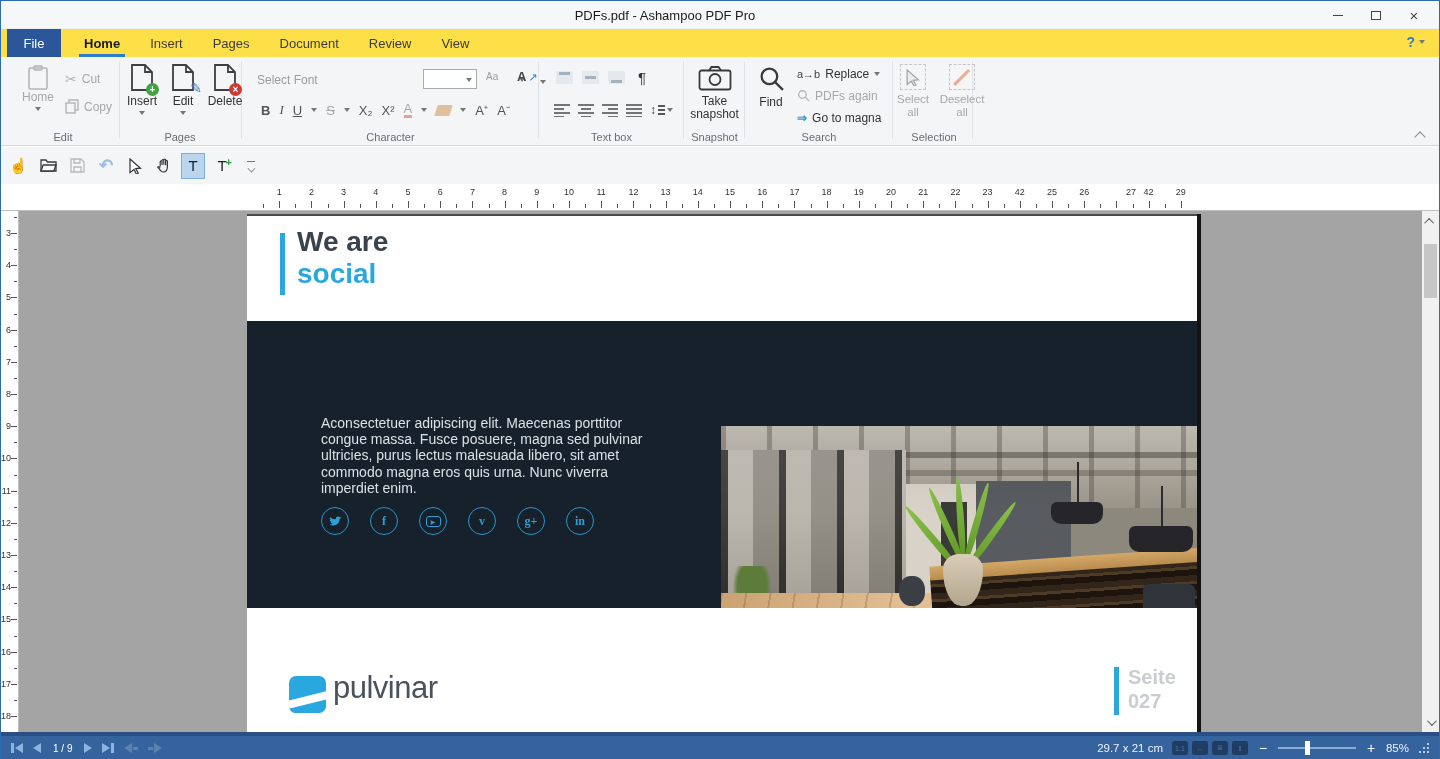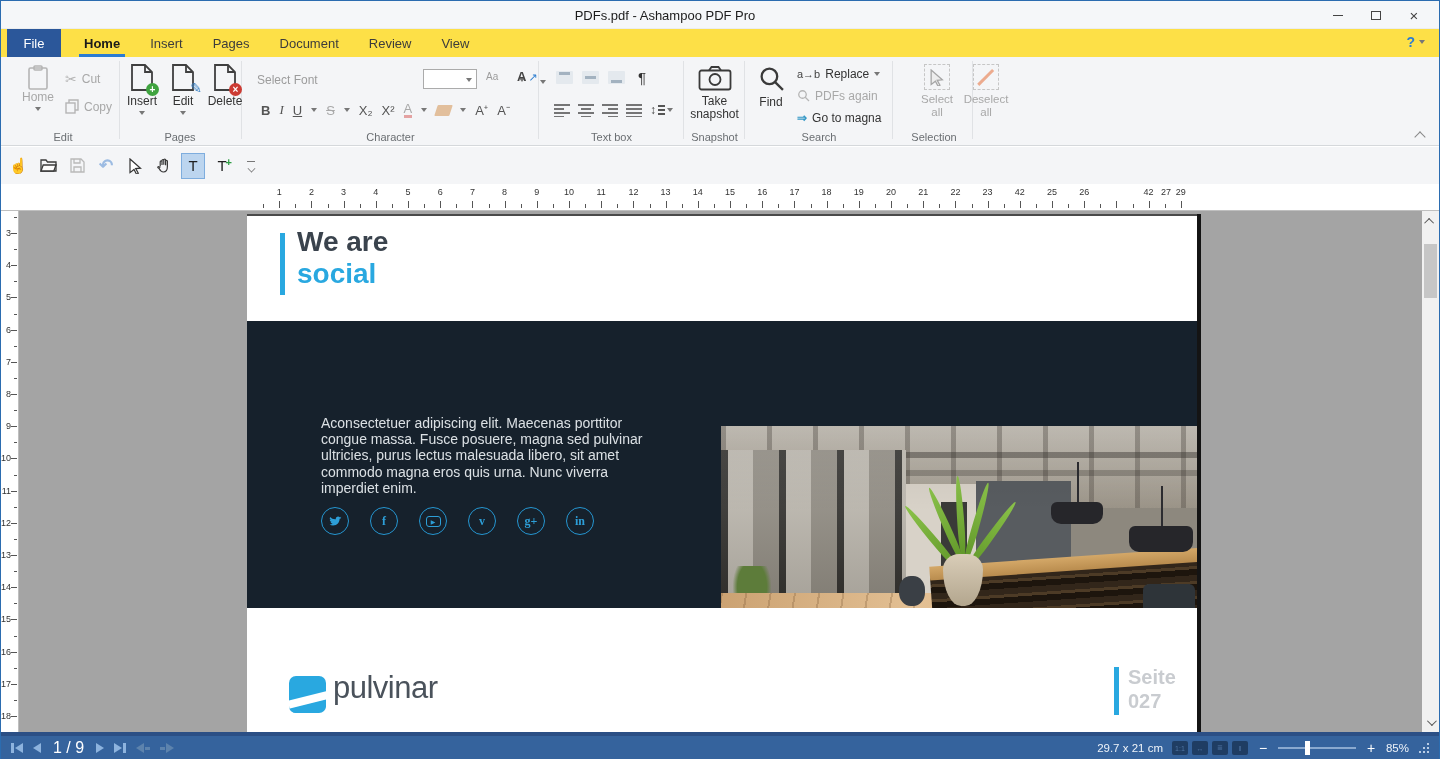--- a/index.html
+++ b/index.html
@@ -75,21 +75,21 @@
   .g-snap .bigbtn { position:absolute; left:2px; top:8px; width:55px; }
   
   .g-search { left:744px; width:148px; }
   .findbtn { position:absolute; left:4px; top:8px; width:44px; }
   .scol { position:absolute; left:52px; top:9px; display:flex; flex-direction:column; gap:7px; font-size:12px; color:#333; }
   .srow { display:flex; align-items:center; gap:5px; height:15px; }
   .ab { font-size:11px; color:#444; }
   .goarr { color:#3598c6; font-weight:bold; font-size:12px; }
   
   .g-sel { left:893px; width:80px; }
-  .selbtns { position:absolute; left:0; top:7px; display:flex; gap:5px;padding-left:24px; }
+  .selbtns { position:absolute; left:0; top:7px; display:flex; gap:5px; }
   .dashbox { position:relative; width:26px; height:26px; border:1.5px dashed #c6c6c6; margin-bottom:3px; }
   .slash { position:absolute; left:1px; top:11px; width:21px; height:2.5px; background:#ecab8e; transform:rotate(-45deg); }
   .selbtns .bigbtn { font-size:11.5px; color:#a8a8a8; width:38px; }
   .selbtns .bigbtn:last-child { width:50px; }
   .collapse { position:absolute; right:14px; bottom:6px; width:9px; height:9px; }
   .collapse::before { content:""; position:absolute; left:0; top:3px; width:7px; height:7px; border-left:1.6px solid #888; border-top:1.6px solid #888; transform:rotate(45deg); }
 
   
   .toolbar { position:absolute; left:0; top:146px; right:0; height:37px; background:#f4f5f7; display:flex; align-items:center; padding-left:6px; gap:5px; }
   .tbtn { width:24px; height:26px; display:flex; align-items:center; justify-content:center; border:1px solid transparent; position:relative; }
@@ -173,21 +173,21 @@
   
   .statusbar { position:absolute; left:0; top:731px; right:0; height:28px; background:#35639d; border-top:4px solid #2b4f85; color:#fff; }
   .sbleft { position:absolute; left:10px; top:0; height:24px; display:flex; align-items:center; gap:10px; }
   .navbtn { display:flex; align-items:center; gap:1px; }
   .navbtn i { display:block; }
   .tl { width:0; height:0; border-top:5px solid transparent; border-bottom:5px solid transparent; border-right:8px solid #8db3de; }
   .tr { width:0; height:0; border-top:5px solid transparent; border-bottom:5px solid transparent; border-left:8px solid #8db3de; }
   .bb { width:3px; height:10px; background:#8db3de; }
   .dim .tl { border-right-color:#5d83ad; } .dim .tr { border-left-color:#5d83ad; }
   .tail { width:5px; height:3px; background:#5d83ad; }
-  .sbpage { font-size:16px; color:#fff; margin:17px 2px; }
+  .sbpage { font-size:10px; color:#fff; margin:17px 2px; }
   .sbright { position:absolute; right:8px; top:0; height:24px; display:flex; align-items:center; gap:9px; }
   .sbtext { font-size:11.5px; color:#eef3f9; }
   .viewics { display:flex; gap:4px; }
   .vic { width:16px; height:14px; background:#1f3d63; border-radius:2px; color:#4f74a3; font-size:7px; display:flex; align-items:center; justify-content:center; }
   .zminus,.zplus { font-size:14px; color:#fff; width:12px; text-align:center; }
   .ztrack { position:relative; width:78px; height:2px; background:#8aa9cf; }
   .zhandle { position:absolute; left:27px; top:-6px; width:5px; height:14px; background:#fff; }
   .grip { position:relative; width:13px; height:13px; }
   .grip::before { content:""; position:absolute; left:9px; top:1px; width:2px; height:2px; background:#b9cde6;
     box-shadow:0 4px #b9cde6, 0 8px #b9cde6, -4px 4px #b9cde6, -4px 8px #b9cde6, -8px 8px #b9cde6; }
@@ -548,21 +548,21 @@
       <span class="htick half" style="left: 970.5px;"></span>
       <span class="hnum" style="left: 1008.8px;">42</span>
       <span class="htick" style="left: 1018.8px;"></span>
       <span class="htick half" style="left: 1002.7px;"></span>
       <span class="hnum" style="left: 1041px;">25</span>
       <span class="htick" style="left: 1051px;"></span>
       <span class="htick half" style="left: 1034.9px;"></span>
       <span class="hnum" style="left: 1073.2px;">26</span>
       <span class="htick" style="left: 1083.2px;"></span>
       <span class="htick half" style="left: 1067.1px;"></span>
-      <span class="hnum" style="left: 1155px;">27</span>
+      <span class="hnum" style="left: 1120px;">27</span>
       <span class="htick" style="left: 1115.4px;"></span>
       <span class="htick half" style="left: 1099.3px;"></span>
       <span class="hnum" style="left: 1137.6px;">42</span>
       <span class="htick" style="left: 1147.6px;"></span>
       <span class="htick half" style="left: 1131.5px;"></span>
       <span class="hnum" style="left: 1169.8px;">29</span>
       <span class="htick" style="left: 1179.8px;"></span>
       <span class="htick half" style="left: 1163.7px;"></span>
     </div>
   <div class="vruler">

